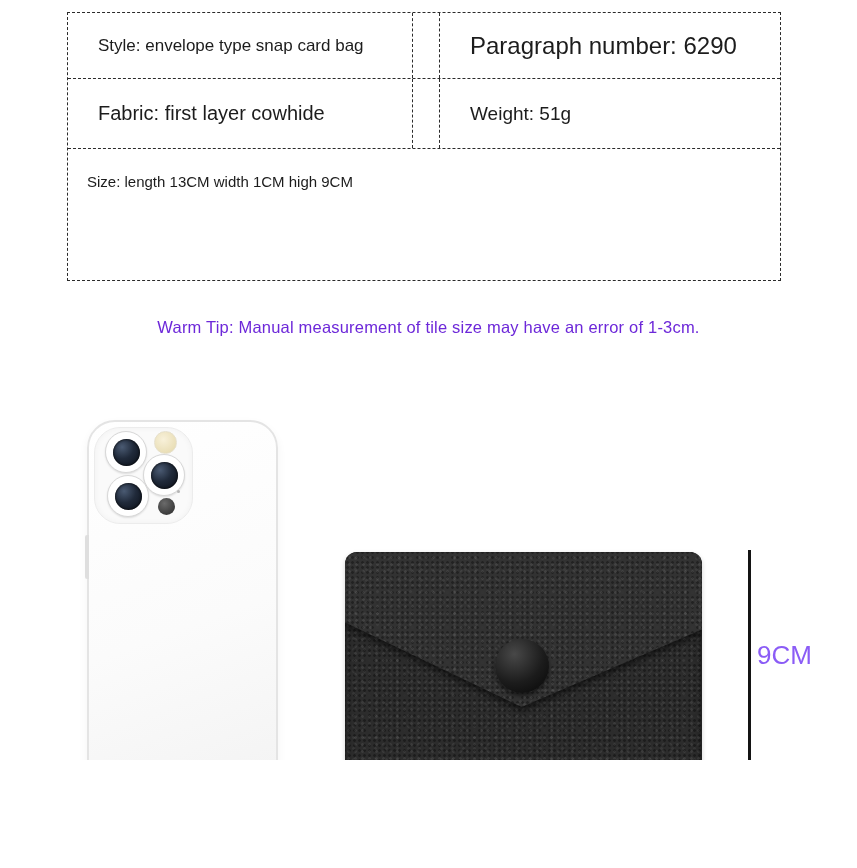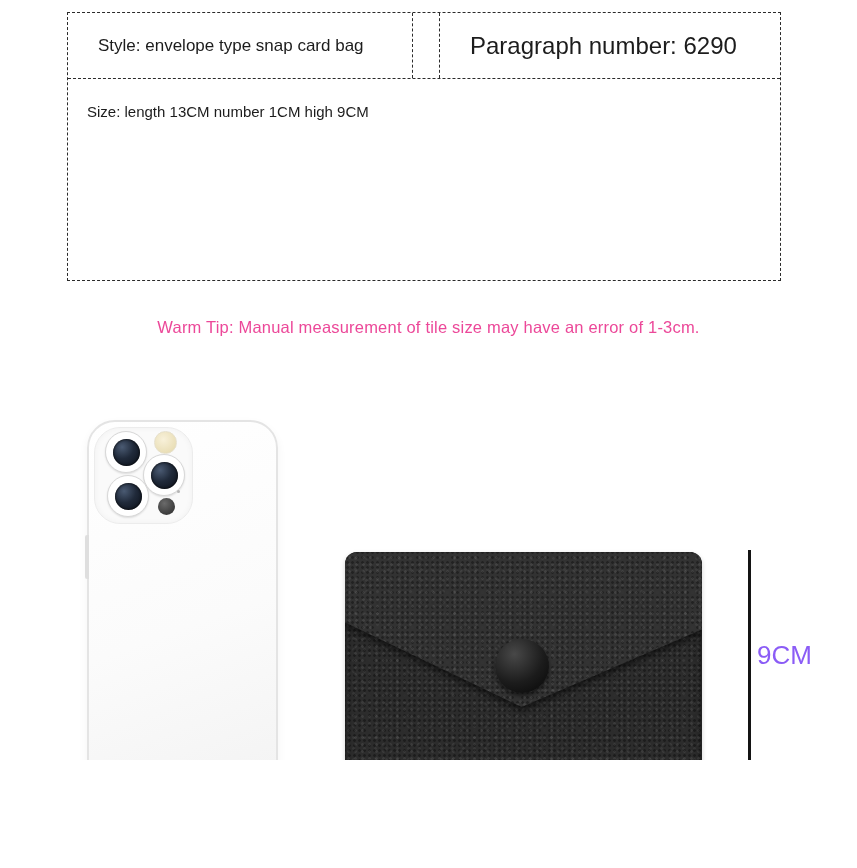--- a/index.html
+++ b/index.html
@@ -25,21 +25,21 @@
   .cell.cfull{width:100%;padding-left:19px;}
   .t-style{font-size:17px;}
   .t-para{font-size:24px;}
   .t-fabric{font-size:20px;}
   .t-weight{font-size:19px;}
   .t-size{font-size:15px;}
   .t-color{font-size:19px;}
   
   .warm-tip{
     position:absolute;left:0;top:318px;width:857px;text-align:center;
-    font-size:16.5px;color:#ec4899;letter-spacing:.2px;
+    font-size:16.5px;color:#6d28d9;letter-spacing:.2px;
   }
   
   .phone{
     position:absolute;left:87px;top:420px;width:191px;height:373px;
     background:linear-gradient(160deg,#ffffff 0%,#fbfbfb 55%,#f3f3f3 100%);
     border:2px solid #e4e4e4;border-radius:28px;box-sizing:border-box;
     box-shadow:0 4px 10px rgba(0,0,0,0.05);
   }
   .side-btn{
     position:absolute;left:-4px;top:113px;width:4px;height:44px;
@@ -125,23 +125,31 @@
 
   <div class="spec-table">
     <div class="trow r1">
       <div class="cell cleft t-style">
         <span>Style: envelope type snap card bag</span>
       </div>
       <div class="cell cright t-para">
         <span>Paragraph number: 6290</span>
       </div>
     </div>
+    <div class="trow r2">
+      <div class="cell cleft t-fabric">
+        <span>Fabric: first layer cowhide</span>
+      </div>
+      <div class="cell cright t-weight">
+        <span>Weight: 51g</span>
+      </div>
+    </div>
     <div class="trow r3">
       <div class="cell cfull t-size">
-        <span>Size: length 13CM number 1CM high 9CM</span>
+        <span>Size: length 13CM width 1CM high 9CM</span>
       </div>
     </div>
   </div>
 
   <div class="warm-tip">Warm Tip: Manual measurement of tile size may have an error of 1-3cm.</div>
 
   <div class="phone">
     <div class="side-btn"></div>
     <div class="cam-module">
       <div class="lens lens1"></div>

